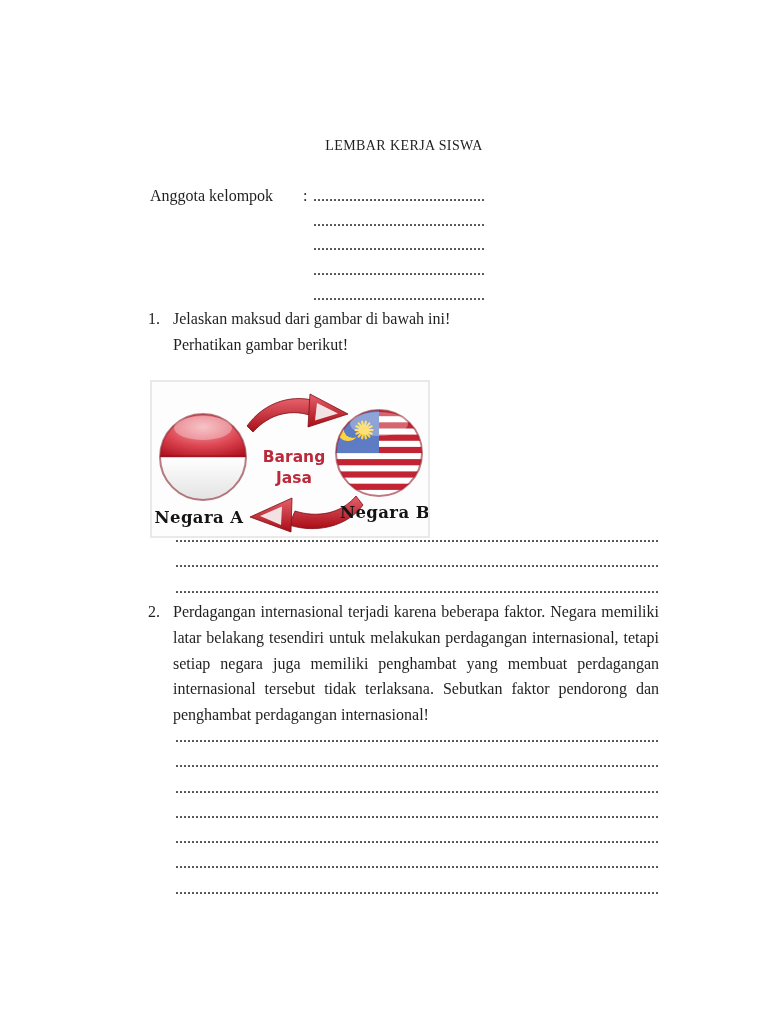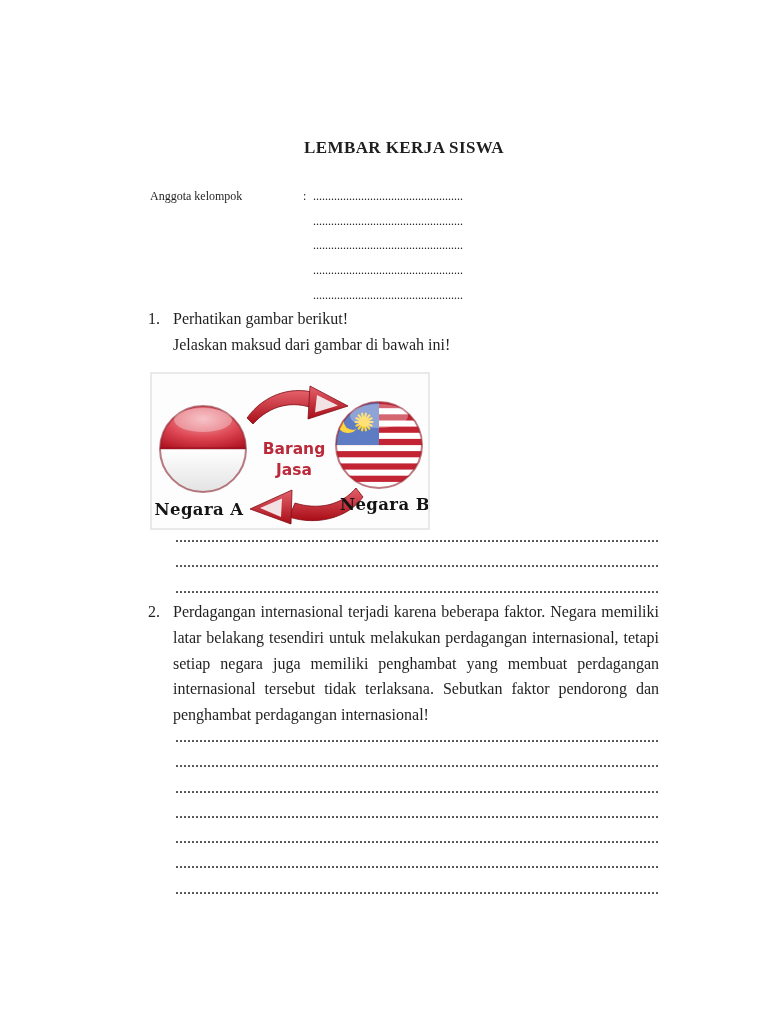--- a/index.html
+++ b/index.html
@@ -6,41 +6,41 @@
   .page{
     position:relative;
     width:768px;height:1024px;
     background:#ffffff;
     font-family:"Liberation Serif",serif;
     color:#1f1f1f;
     overflow:hidden;
   }
   .title{
     position:absolute;top:138px;left:148px;width:512px;
-    text-align:center;font-size:17px;font-weight:bold;letter-spacing:0.4px;
+    text-align:center;font-size:14px;font-weight:normal;letter-spacing:0.4px;
   }
   
-  .member{position:absolute;top:184px;left:148px;width:512px;font-size:12px;}
+  .member{position:absolute;top:184px;left:148px;width:512px;font-size:16px;}
   .member-row{position:relative;height:24.7px;line-height:24.7px;}
   .member-label{position:absolute;left:2px;}
   .member-colon{position:absolute;left:155px;}
   .member-dots{
     position:absolute;left:165px;width:171px;
     overflow:hidden;white-space:nowrap;color:#242424;
   }
   
   .question{position:absolute;left:148px;width:511px;font-size:16px;}
   .q1{top:306px;line-height:26px;}
   .q2{top:599px;line-height:25.8px;}
   .q-num{position:absolute;left:0;top:0;}
   .q-line{margin-left:25px;}
   .q-par{margin:0 0 12px 25px;text-align:justify;}
   
   .figure{
-    position:absolute;top:372px;left:150px;width:280px;height:158px;
+    position:absolute;top:380px;left:150px;width:280px;height:158px;
     background:#fdfdfd;border:2px solid #e9e9e9;box-sizing:border-box;
   }
   .figure svg{display:block;width:100%;height:100%;}
   .goods{font-family:"DejaVu Sans",sans-serif;font-weight:bold;font-size:15.5px;fill:#bb2a3a;}
   .country{font-family:"DejaVu Serif",serif;font-weight:bold;font-size:16.5px;fill:#141414;letter-spacing:0.4px;}
   
   .answers{position:absolute;left:175px;width:484px;}
   .ans3{top:524px;}
   .ans7{top:724px;}
   .ans-line{
@@ -70,22 +70,22 @@
     <div class="member-row">
       <span class="member-dots">..................................................</span>
     </div>
     <div class="member-row">
       <span class="member-dots">..................................................</span>
     </div>
   </div>
 
   <div class="question q1">
     <span class="q-num">1.</span>
+    <div class="q-line">Jelaskan maksud dari gambar di bawah ini!</div>
     <div class="q-line">Perhatikan gambar berikut!</div>
-    <div class="q-line">Jelaskan maksud dari gambar di bawah ini!</div>
   </div>
 
   <div class="figure">
     <svg viewBox="0 0 276 154">
       <defs>
         <radialGradient id="gIndoRed" cx="50%" cy="30%" r="80%">
           <stop offset="0%" stop-color="#f2a7ad"></stop>
           <stop offset="55%" stop-color="#dd4753"></stop>
           <stop offset="100%" stop-color="#b01220"></stop>
         </radialGradient>

